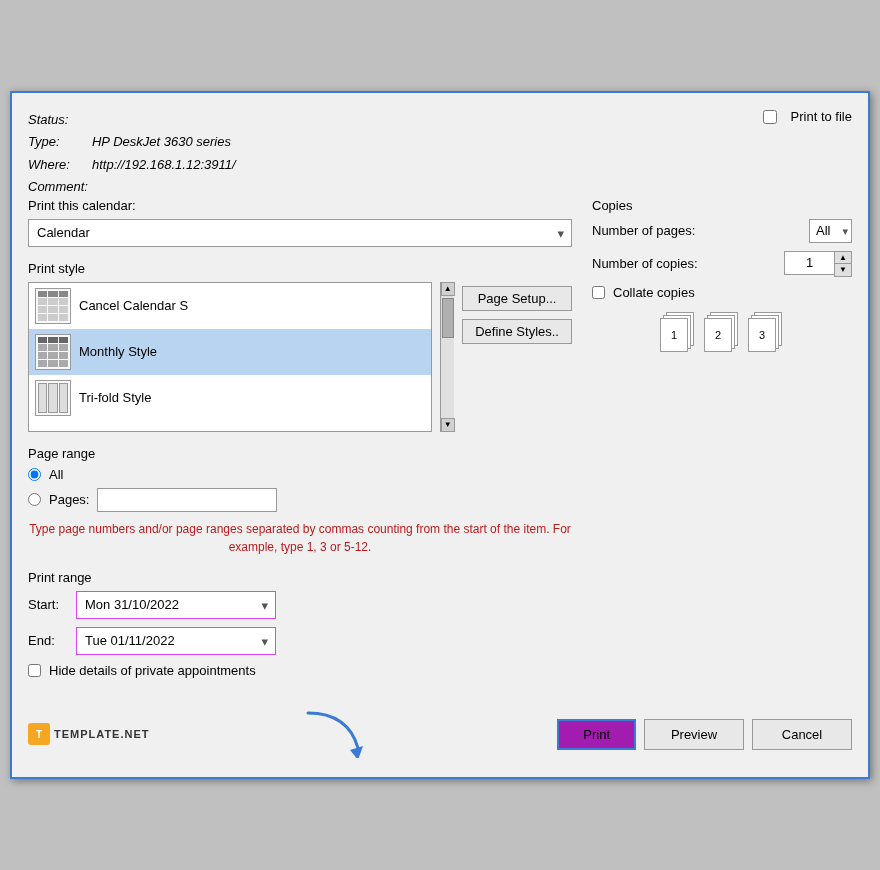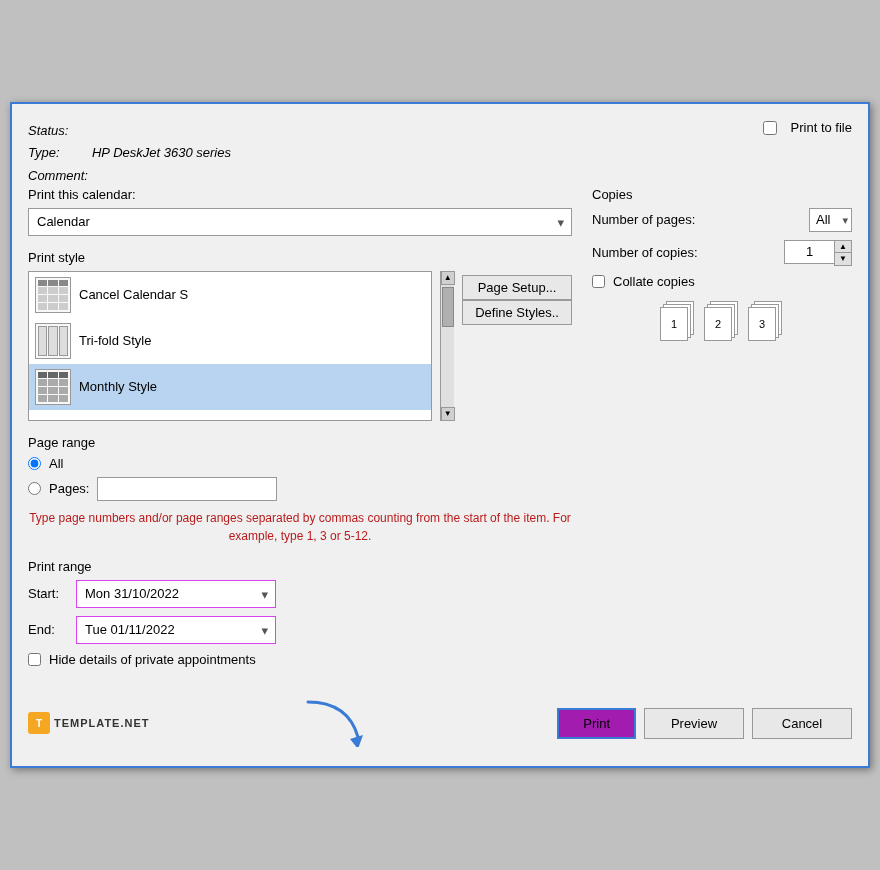--- a/index.html
+++ b/index.html
@@ -172,20 +172,21 @@
     .scrollbar-thumb {
       width: 12px;
       height: 40px;
       background: #b0b0b0;
       border: 1px solid #888;
       margin-top: 2px;
     }
     .style-buttons {
       display: flex;
       flex-direction: column;
+      gap: 8px;
       justify-content: flex-start;
       padding-top: 4px;
     }
     
     .btn {
       padding: 4px 12px;
       border: 1px solid #999;
       background: #e8e8e8;
       cursor: pointer;
       font-size: 13px;
@@ -431,20 +432,24 @@
       <tbody>
           <tr>
         <td>Status:</td>
         <td></td>
       </tr>
       <tr>
         <td>Type:</td>
         <td>HP DeskJet 3630 series</td>
       </tr>
       <tr>
+        <td>Where:</td>
+        <td>http://192.168.1.12:3911/</td>
+      </tr>
+      <tr>
         <td>Comment:</td>
         <td></td>
       </tr>
     </tbody>
       </table>
   </div>
 
   <div class="print-to-file">
     <input type="checkbox" style="">
     <label>Print to file</label>
@@ -477,51 +482,51 @@
                   <div class="style-icon-grid-cell" style="background:#ccc;"></div>
                   <div class="style-icon-grid-cell" style="background:#ccc;"></div>
                   <div class="style-icon-grid-cell" style="background:#ccc;"></div>
                   <div class="style-icon-grid-cell" style="background:#ccc;"></div>
                   <div class="style-icon-grid-cell" style="background:#ccc;"></div>
                   <div class="style-icon-grid-cell" style="background:#ccc;"></div>
                   <div class="style-icon-grid-cell" style="background:#ccc;"></div>
                 </div>
               </div>
               <span>Cancel Calendar S</span>
+            </div>
+
+            <div class="style-item selected">
+              <div class="style-icon">
+                <div class="style-icon-grid">
+                  <div class="style-icon-grid-cell" style="background:#666;"></div>
+                  <div class="style-icon-grid-cell" style="background:#666;"></div>
+                  <div class="style-icon-grid-cell" style="background:#666;"></div>
+                  <div class="style-icon-grid-cell" style="background:#aaa;"></div>
+                  <div class="style-icon-grid-cell" style="background:#aaa;"></div>
+                  <div class="style-icon-grid-cell" style="background:#aaa;"></div>
+                  <div class="style-icon-grid-cell" style="background:#aaa;"></div>
+                  <div class="style-icon-grid-cell" style="background:#aaa;"></div>
+                  <div class="style-icon-grid-cell" style="background:#aaa;"></div>
+                  <div class="style-icon-grid-cell" style="background:#aaa;"></div>
+                  <div class="style-icon-grid-cell" style="background:#aaa;"></div>
+                  <div class="style-icon-grid-cell" style="background:#aaa;"></div>
+                </div>
+              </div>
+              <span>Monthly Style</span>
             </div>
 
             <div class="style-item">
               <div class="style-icon">
                 <div class="style-icon-trifold">
                   <div class="style-icon-trifold-col" style="background:#ddd; border:1px solid #999;"></div>
                   <div class="style-icon-trifold-col" style="background:#ddd; border:1px solid #999;"></div>
                   <div class="style-icon-trifold-col" style="background:#ddd; border:1px solid #999;"></div>
                 </div>
               </div>
               <span>Tri-fold Style</span>
-            </div>
-
-            <div class="style-item selected">
-              <div class="style-icon">
-                <div class="style-icon-grid">
-                  <div class="style-icon-grid-cell" style="background:#666;"></div>
-                  <div class="style-icon-grid-cell" style="background:#666;"></div>
-                  <div class="style-icon-grid-cell" style="background:#666;"></div>
-                  <div class="style-icon-grid-cell" style="background:#aaa;"></div>
-                  <div class="style-icon-grid-cell" style="background:#aaa;"></div>
-                  <div class="style-icon-grid-cell" style="background:#aaa;"></div>
-                  <div class="style-icon-grid-cell" style="background:#aaa;"></div>
-                  <div class="style-icon-grid-cell" style="background:#aaa;"></div>
-                  <div class="style-icon-grid-cell" style="background:#aaa;"></div>
-                  <div class="style-icon-grid-cell" style="background:#aaa;"></div>
-                  <div class="style-icon-grid-cell" style="background:#aaa;"></div>
-                  <div class="style-icon-grid-cell" style="background:#aaa;"></div>
-                </div>
-              </div>
-              <span>Monthly Style</span>
             </div>
           </div>
 
           <div class="scrollbar">
             <div class="scrollbar-arrow">▲</div>
             <div class="scrollbar-thumb"></div>
             <div style="flex:1;"></div>
             <div class="scrollbar-arrow">▼</div>
           </div>
 

